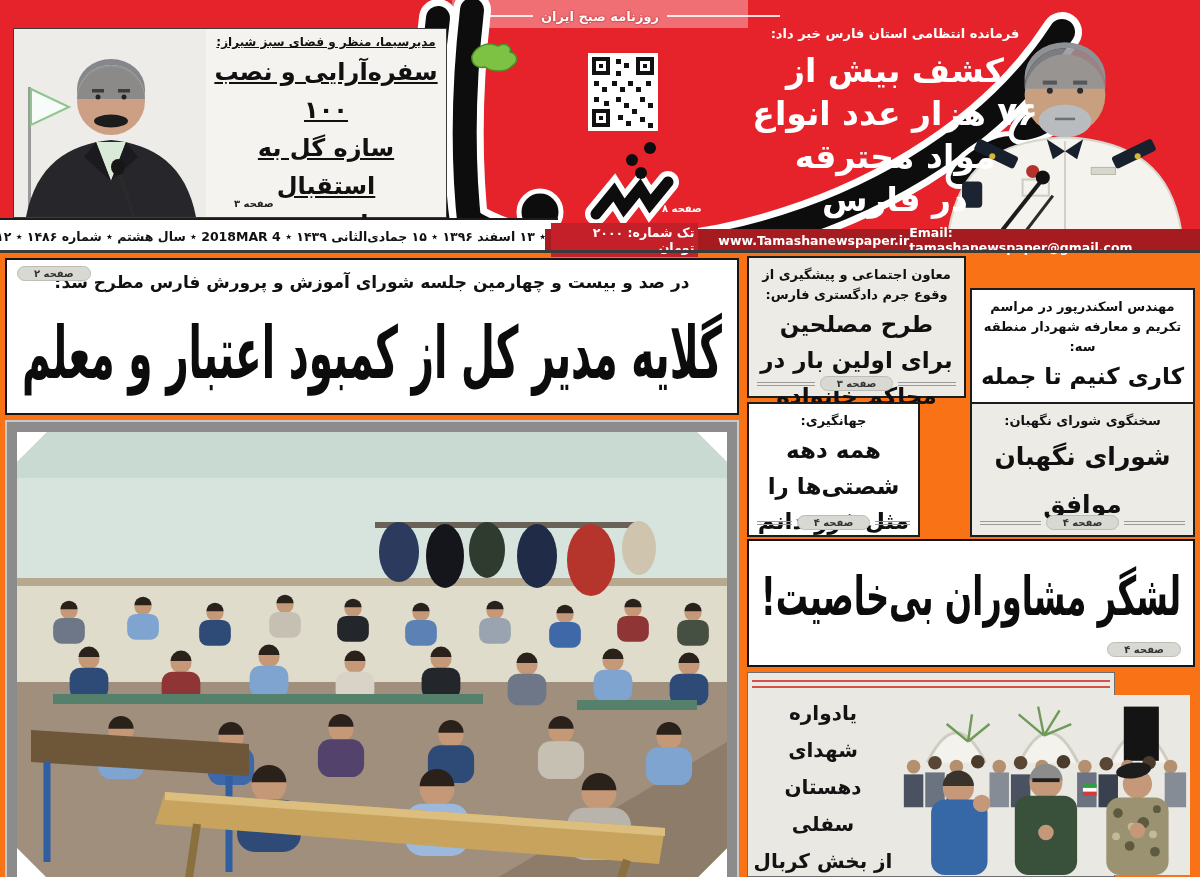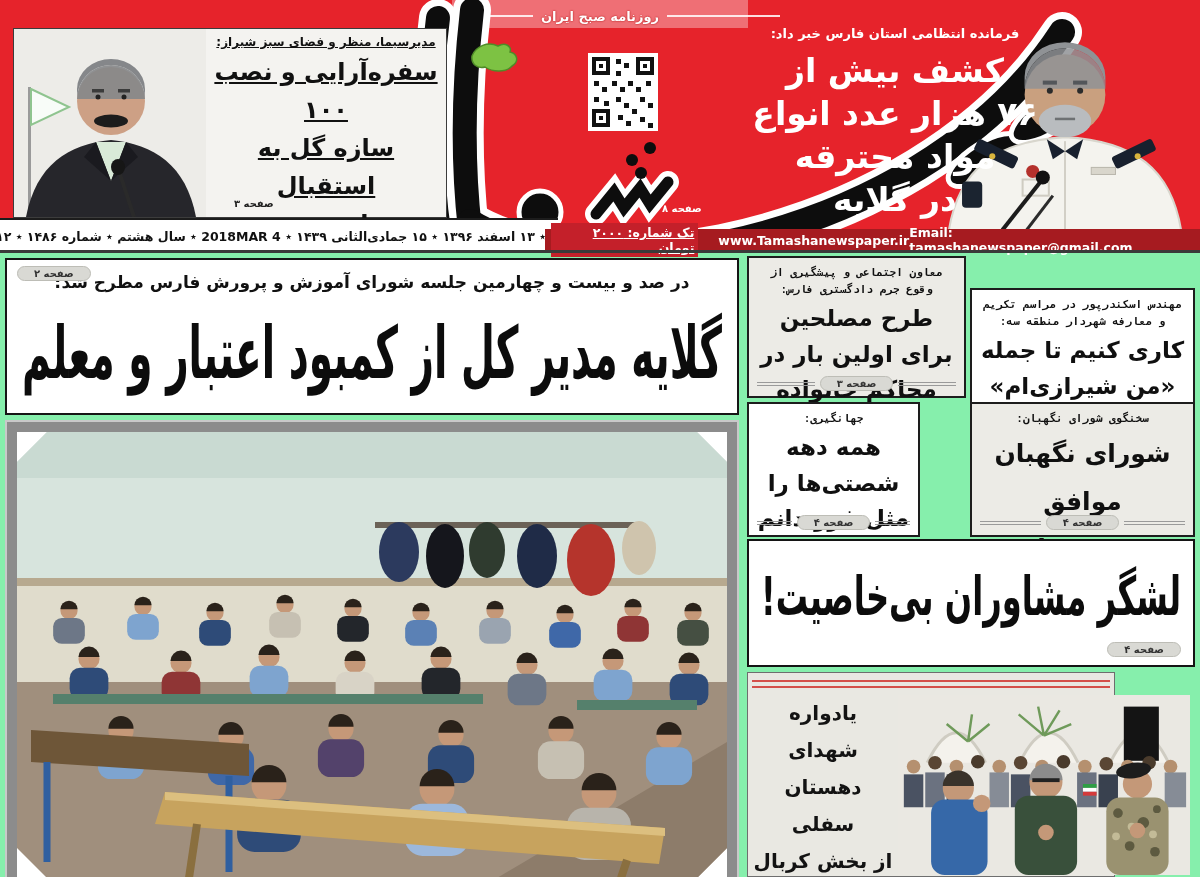--- a/index.html
+++ b/index.html
@@ -1,17 +1,17 @@
 <!DOCTYPE html>
 <html lang="fa"><head>
 <meta charset="utf-8">
 <style>
   * { margin:0; padding:0; box-sizing:border-box; }
   body { background:#fff; font-family:"DejaVu Sans", sans-serif; }
-  #page { position:relative; width:1200px; height:877px; background:#86efac; overflow:hidden; direction:rtl; }
+  #page { position:relative; width:1200px; height:877px; background:#f97316; overflow:hidden; direction:rtl; }
   .abs { position:absolute; }
 
   
   .masthead { left:0; top:0; width:1200px; height:252px; background:#e6232b; }
   .mast-sep { left:0; top:250px; width:1200px; height:3px; background:#3a3a3a; z-index:7; }
   .overlay-light { left:452px; top:0; width:296px; height:28px; background:rgba(255,255,255,.35); z-index:2; }
   .tagline-row { left:420px; top:5px; width:360px; height:22px; display:flex; align-items:center; gap:8px; z-index:3; color:#fff; }
   .tagline-row .dash { flex:1; border-top:2px solid rgba(255,255,255,.85); }
   .tagline-row .tg { font-size:13px; font-weight:bold; white-space:nowrap; text-shadow:0 0 2px #a00; }
 
@@ -29,40 +29,40 @@
   .date-strip { left:0; top:218px; width:558px; height:34px; background:#fff; border-top:2px solid #1c1c1c; z-index:5; display:flex; align-items:center; justify-content:center; }
   .date-strip .dt { font-size:12.5px; font-weight:bold; color:#111; white-space:nowrap; }
 
   .police-photo { left:930px; top:18px; width:270px; height:212px; z-index:3; }
   .mast-right { left:745px; top:26px; width:300px; z-index:6; color:#fff; text-align:center; }
   .mast-right .kicker { font-size:13px; font-weight:bold; margin-bottom:8px; }
   .mast-right .hl { font-size:33px; font-weight:bold; line-height:43px; white-space:nowrap; }
   .mast-page8 { left:662px; top:203px; z-index:6; color:#fff; font-size:10px; font-weight:bold; }
 
   .price-strip { left:545px; top:229px; width:655px; height:22px; background:#a61b20; z-index:6; display:flex; align-items:center; direction:ltr; color:#fff; font-weight:bold; font-size:12.5px; }
-  .price-strip .price { background:#c4202a; padding:2px 4px; margin-left:6px; direction:rtl;text-decoration:underline; }
+  .price-strip .price { background:#c4202a; padding:2px 4px; margin-left:6px; direction:rtl; }
   .price-strip .site { flex:1; text-align:center;padding-left:20px; }
   .price-strip .mail { padding-right:24px; }
 
   
   .lead-box { left:5px; top:258px; width:734px; height:157px; background:#fff; border:2px solid #161616; z-index:1; }
   .badge { display:inline-block; background:#d9d9d4; border:1px solid #bdbdb6; border-radius:9px; font-size:10px; font-weight:bold; color:#333; padding:1px 16px; white-space:nowrap; }
   .lead-badge { position:absolute; top:6px; left:10px; }
   .lead-kicker { text-align:center; font-size:17px; font-weight:bold; color:#111; margin-top:12px; }
   .lead-headline-svg { display:block; margin:2px auto 0 auto; }
 
   
   .photo-frame { left:5px; top:420px; width:734px; height:470px; background:#8c8c8c; border:2px solid #c9c9c9; padding:10px; z-index:1; }
   .photo-mat { width:100%; height:100%; background:#fff; }
   .photo-clip { width:100%; height:100%; clip-path:polygon(30px 0, calc(100% - 30px) 0, 100% 30px, 100% calc(100% - 30px), calc(100% - 30px) 100%, 30px 100%, 0 calc(100% - 30px), 0 30px); }
 
   
   .story-box { background:#fff; border:2px solid #1d1d1d; text-align:center; color:#101010; }
   .story-box.gray { background:#ecebe6; }
-  .story-box .kicker { font-size:11px; font-weight:bold; line-height:1.55; padding:7px 10px 0 10px;font-family:Liberation Mono, monospace; }
+  .story-box .kicker { font-size:13px; font-weight:bold; line-height:1.55; padding:7px 10px 0 10px; }
   .story-box .hl { font-size:23px; font-weight:bold; line-height:1.55; padding:2px 6px 0 6px; }
   .story-box .hl.h-lg { font-size:25px; line-height:1.9; }
   .badge-row { position:absolute; bottom:5px; left:8px; right:8px; display:flex; align-items:center; gap:5px; }
   .badge-row .dline { flex:1; height:4px; border-top:1px solid #9a9a9a; border-bottom:1px solid #9a9a9a; }
   #box1 { left:747px; top:256px; width:219px; height:142px; }
   #box2 { left:970px; top:256px; width:225px; height:142px;margin-top:32px; }
   #box3 { left:747px; top:402px; width:173px; height:135px; }
   #box4 { left:970px; top:402px; width:225px; height:135px; }
 
   .opinion-box { left:747px; top:539px; width:448px; height:128px; background:#fff; border:2px solid #141414; text-align:center; }
@@ -207,21 +207,21 @@
       <line x1="68" y1="210" x2="106" y2="162" stroke="#1c1c1c" stroke-width="4"></line>
       <circle cx="108" cy="158" r="7" fill="#111"></circle>
       <line x1="92" y1="210" x2="118" y2="176" stroke="#2c2c2c" stroke-width="3"></line>
     </svg>
 
     <div class="abs mast-right">
       <div class="kicker">فرمانده انتظامی استان فارس خبر داد:</div>
       <div class="hl">کشف بیش از</div>
       <div class="hl">۷۶ هزار عدد انواع</div>
       <div class="hl">مواد محترقه</div>
-      <div class="hl">در گلایه</div>
+      <div class="hl">در فارس</div>
     </div>
     <div class="abs mast-page8">صفحه ۸</div>
 
     <div class="abs date-strip">
       <span class="dt">٭ یکشنبه ٭ ۱۳ اسفند ۱۳۹۶ ٭ ۱۵ جمادی‌الثانی ۱۴۳۹ ٭ 2018MAR 4 ٭ سال هشتم ٭ شماره ۱۴۸۶ ٭ ۱۲ صفحه</span>
     </div>
 
     <div class="abs price-strip">
       <span class="price">تک شماره: ۲۰۰۰ تومان</span>
       <span class="site">www.Tamashanewspaper.ir</span>

